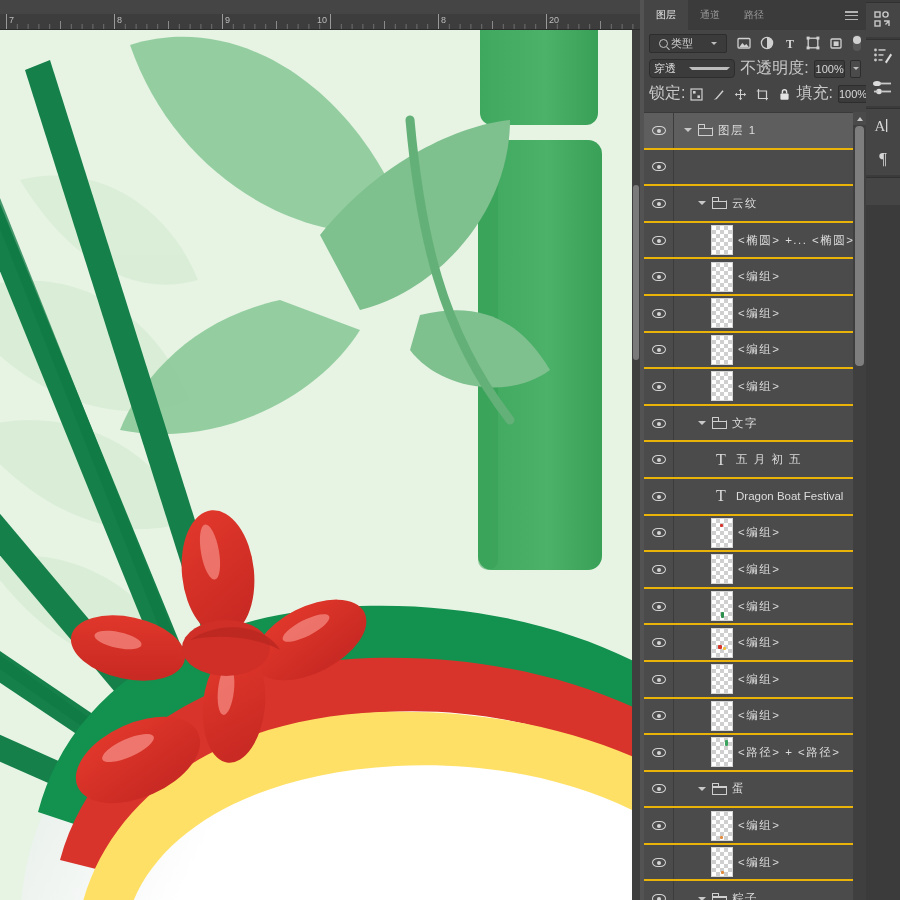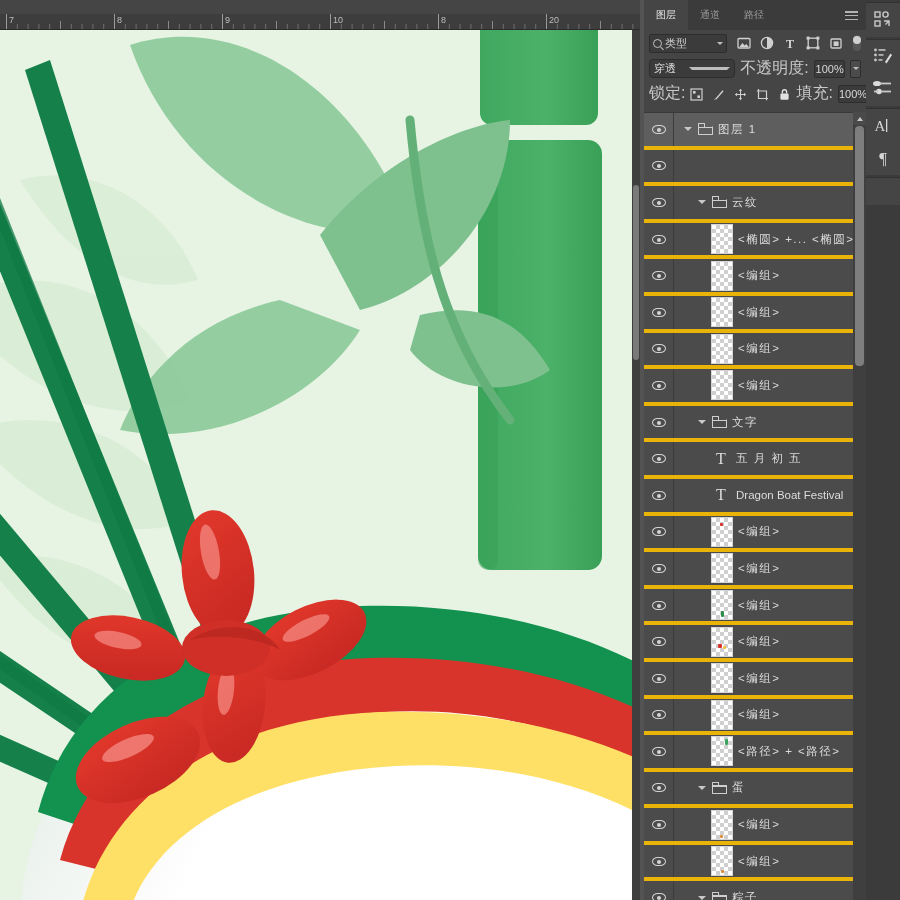--- a/index.html
+++ b/index.html
@@ -82,21 +82,21 @@
   .panel-menu i { display: block; height: 1.5px; background: #b4b4b4; }
 
   .filter-row {
     height: 26px; display: flex; align-items: center;
     padding: 0 5px; gap: 4px;
   }
   .search-box {
     display: flex; align-items: center;
     width: 82px; height: 19px;
     background: #3b3b3b; border: 1px solid #2d2d2d; border-radius: 2px;
-    padding: 0 3px; gap: 3px;
+    padding: 0 9px; gap: 3px;
   }
   .mag {
     width: 9px; height: 9px; border: 1.4px solid #c3c3c3; border-radius: 50%;
     position: relative; flex: 0 0 auto;
   }
   .mag::after {
     content: ""; position: absolute; right: -3px; bottom: -2.5px;
     width: 4px; height: 1.4px; background: #c3c3c3;
     transform: rotate(45deg);
   }
@@ -150,21 +150,21 @@
     position: absolute; left: 0; top: 112px;
     width: 222px; height: 788px;
     overflow: hidden;
     background: #454545;
     border-top: 1px solid #3a3a3a;
   }
   .layer-row {
     position: relative;
     height: 36.6px;
     display: flex; align-items: center;
-    border-bottom: 4px solid #eab308;
+    border-bottom: 2px solid #eab308;
     background: #4b4b4b;
   }
   .layer-row.selected { background: #5e5e5e; }
   .eye-cell {
     width: 30px; height: 100%;
     display: flex; align-items: center; justify-content: center;
     border-right: 1px solid #3c3c3c;
     flex: 0 0 auto;
   }
   .eye {
@@ -331,21 +331,21 @@
             <rect x="600" y="7" width="1" height="9" fill="#8a8a8a"></rect>
             <rect x="610.8" y="10" width="1" height="6" fill="#6f6f6f"></rect>
             <rect x="621.6" y="10" width="1" height="6" fill="#6f6f6f"></rect>
             <rect x="632.4" y="10" width="1" height="6" fill="#6f6f6f"></rect>
           </g>
       </svg>
       <div id="ruler-labels">
           <div class="rlabel" style="left: 9px;">7</div>
           <div class="rlabel" style="left: 117px;">8</div>
           <div class="rlabel" style="left: 225px;">9</div>
-          <div class="rlabel" style="left: 333px;">10</div>
+          <div class="rlabel" style="left: 317px;">10</div>
           <div class="rlabel" style="left: 441px;">8</div>
           <div class="rlabel" style="left: 549px;">20</div>
         </div>
     </div>
 
     <div class="canvas">
       <svg class="art" viewBox="0 0 1000 1000">
         <defs>
           <linearGradient id="gEgg" x1="0" y1="0" x2="1" y2="0.3">
             <stop offset="0%" stop-color="#dfe9e2"></stop>

